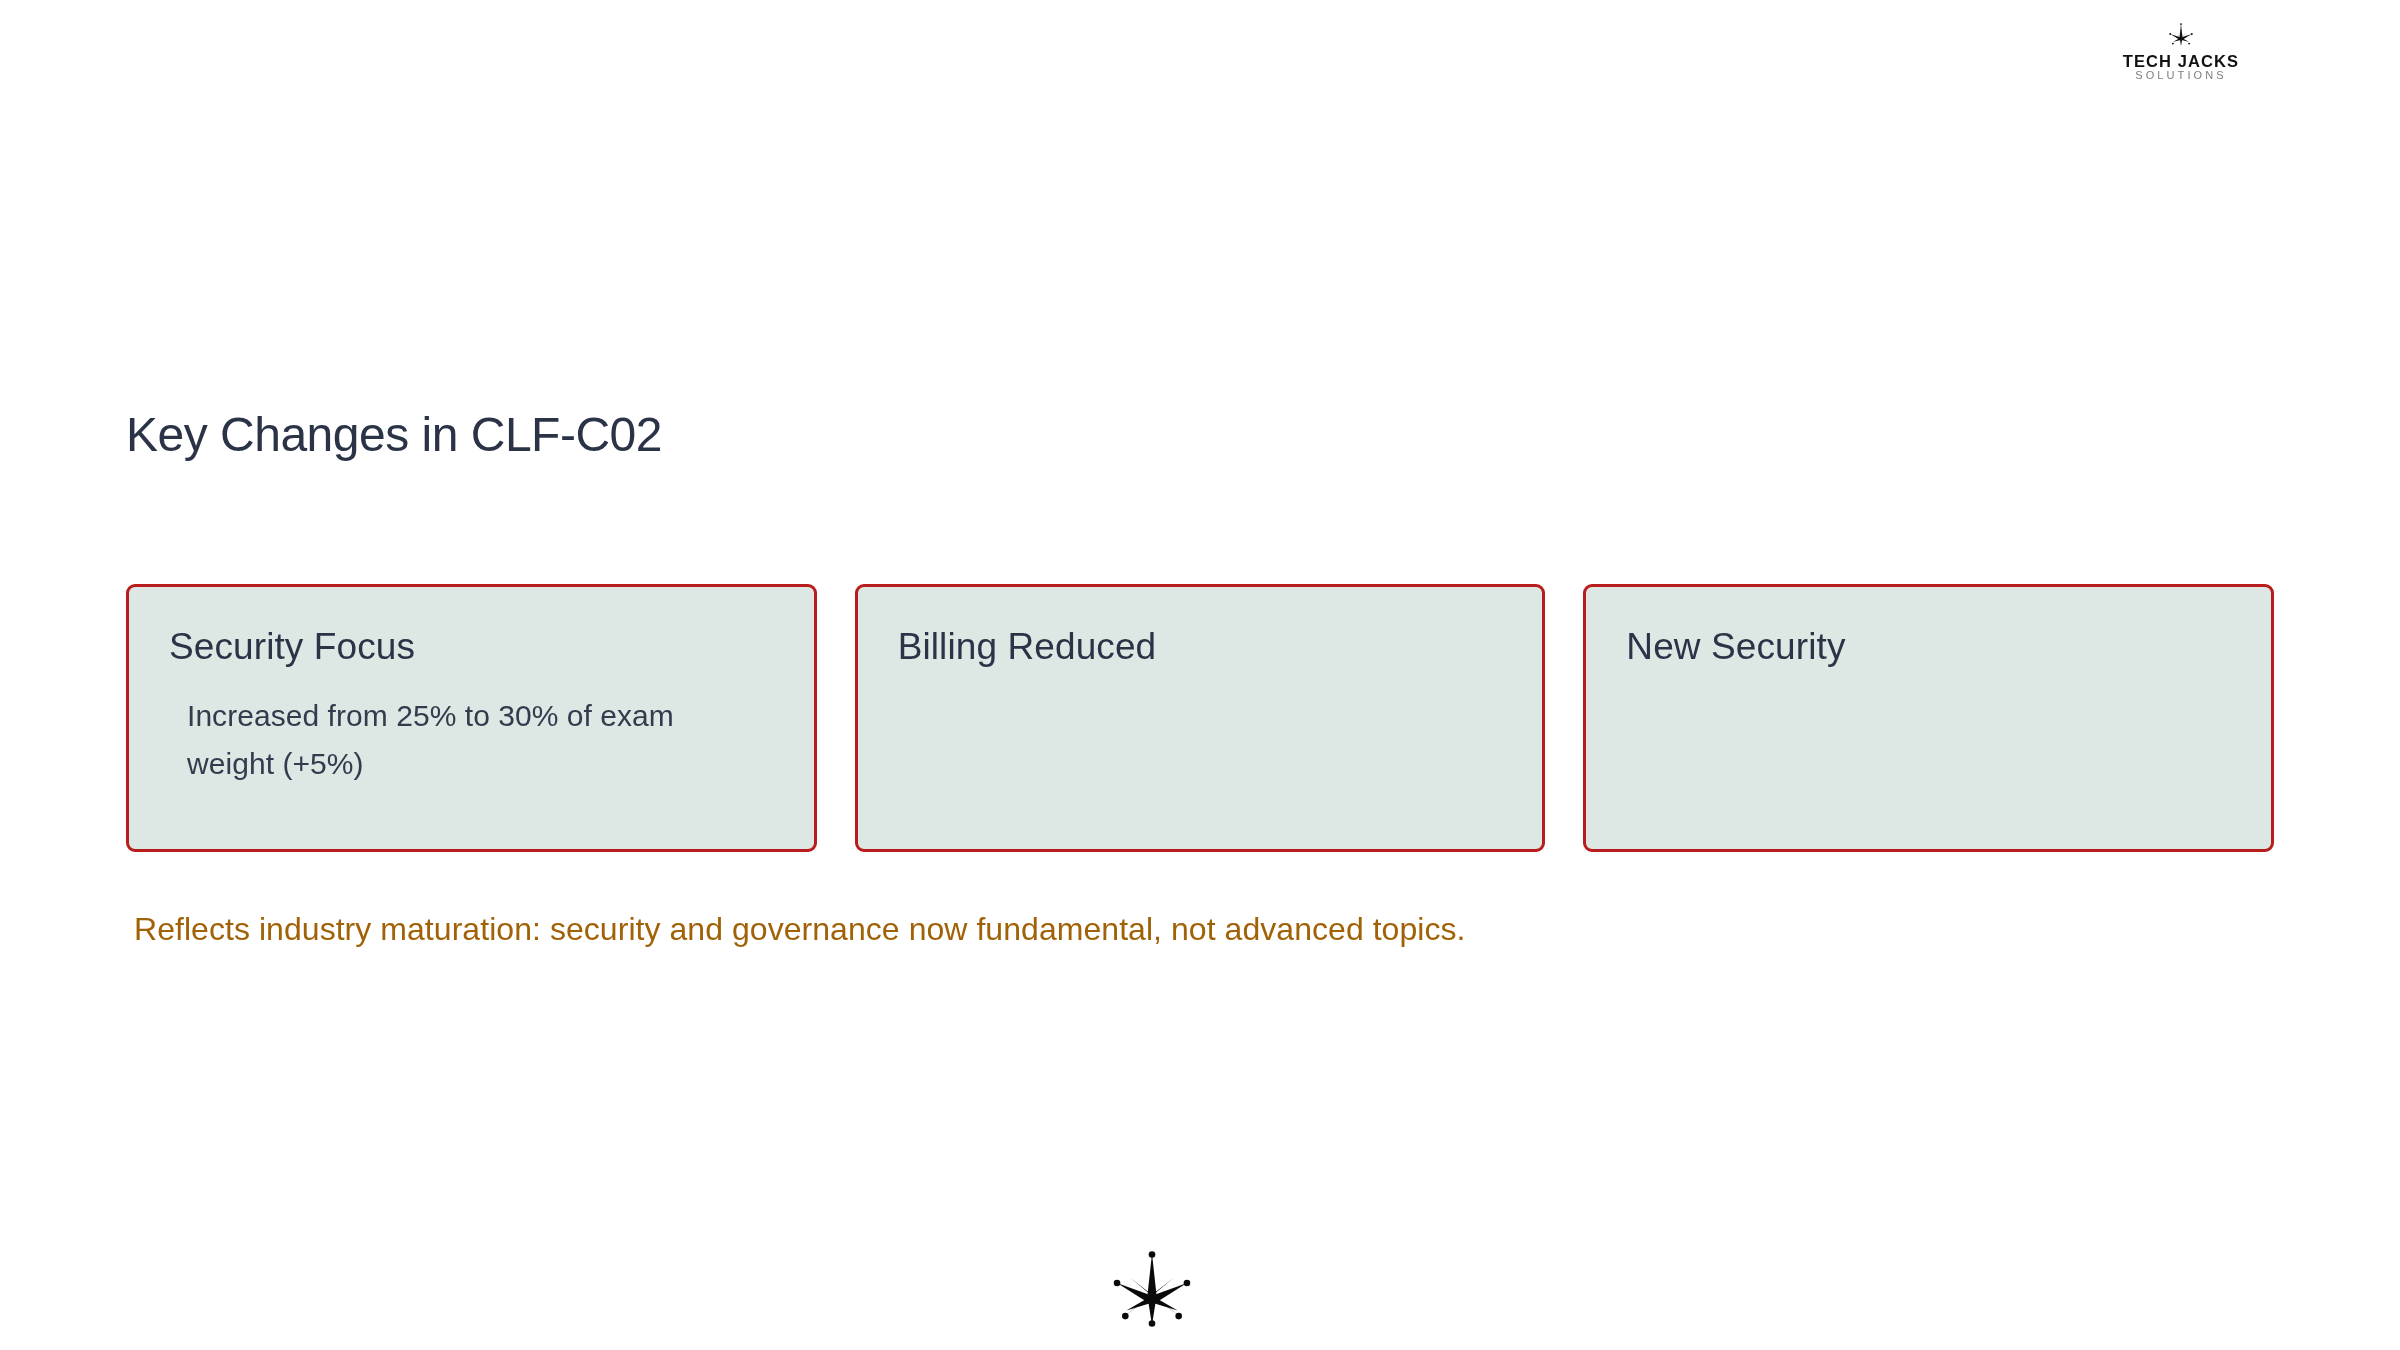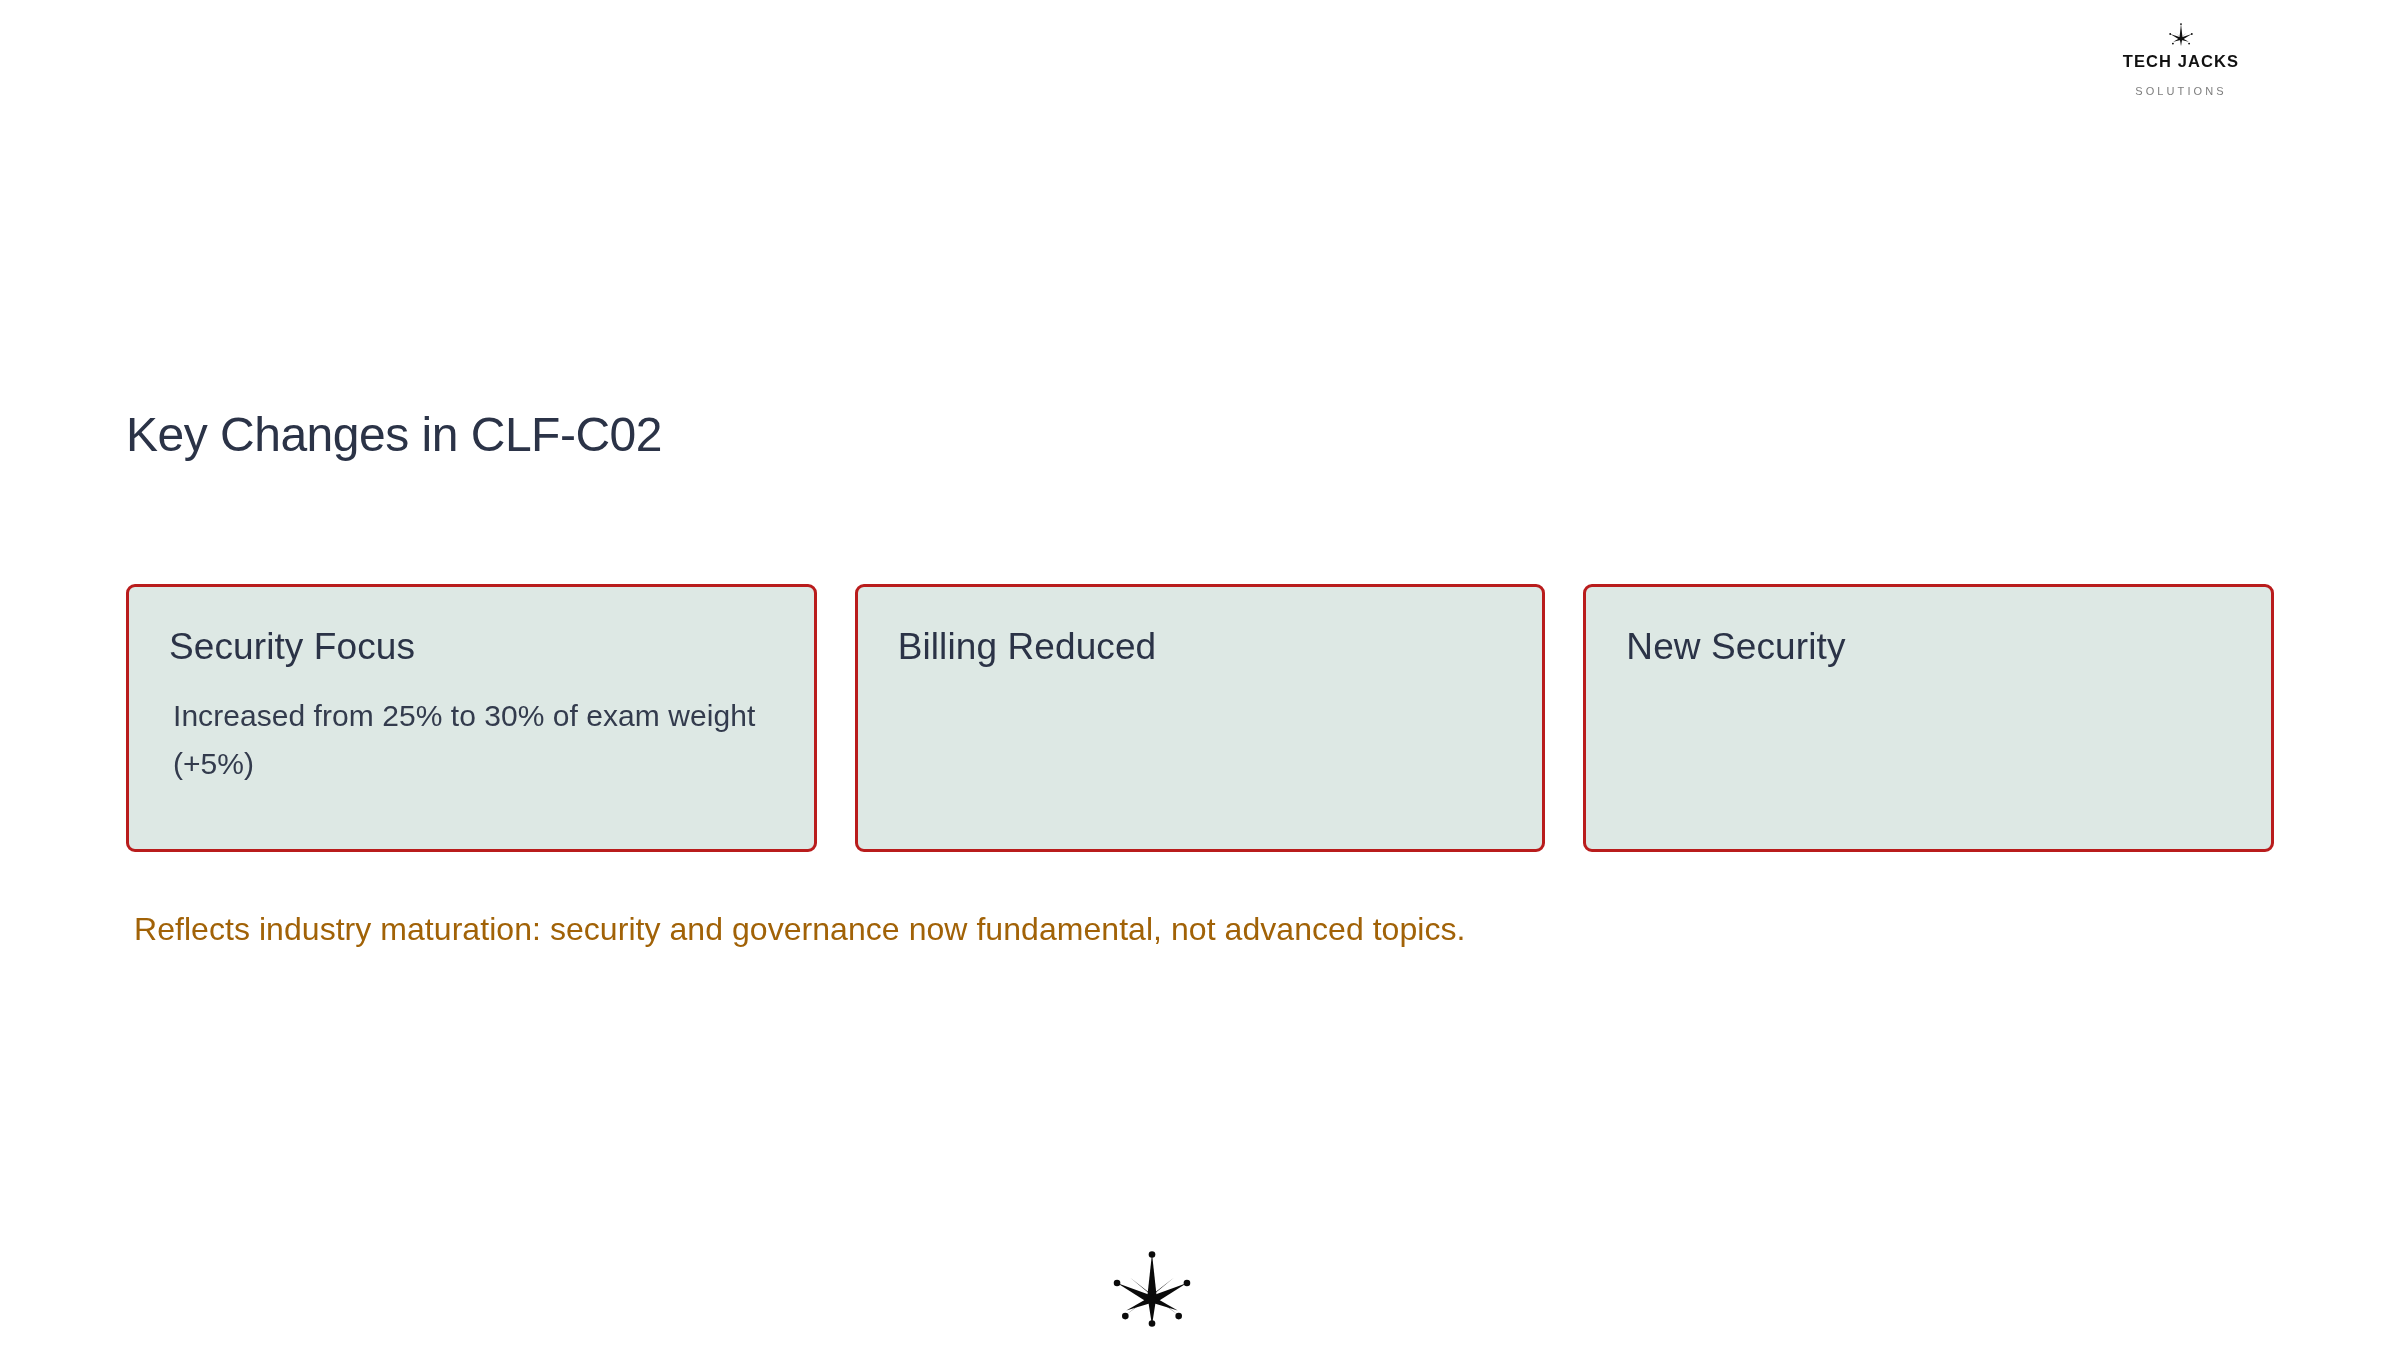--- a/index.html
+++ b/index.html
@@ -50,21 +50,21 @@
     color: #111111;
     white-space: nowrap;
   }
 
   .brand-logo .brand-sub {
     font-family: "Liberation Sans", "DejaVu Sans", sans-serif;
     font-size: 11px;
     font-weight: 400;
     letter-spacing: 3.1px;
     color: #7d7d7d;
-    margin-top: 16px;
+    margin-top: 0;
     white-space: nowrap;
   }
 
   
   .content {
     position: absolute;
     left: 126px;
     top: 0;
     width: 2148px;
   }
@@ -106,21 +106,21 @@
   .card-title {
     margin: 0 0 24px 0;
     font-size: 37px;
     font-weight: 400;
     line-height: 1.1;
     color: #2b3347;
     letter-spacing: 0.1px;
   }
 
   .card-body {
-    margin: 4px;
+    margin: 18px;
     font-size: 30px;
     font-weight: 400;
     line-height: 1.62;
     color: #333b4d;
     letter-spacing: 0.05px;
   }
 
   
   .footer-caption {
     position: absolute;

